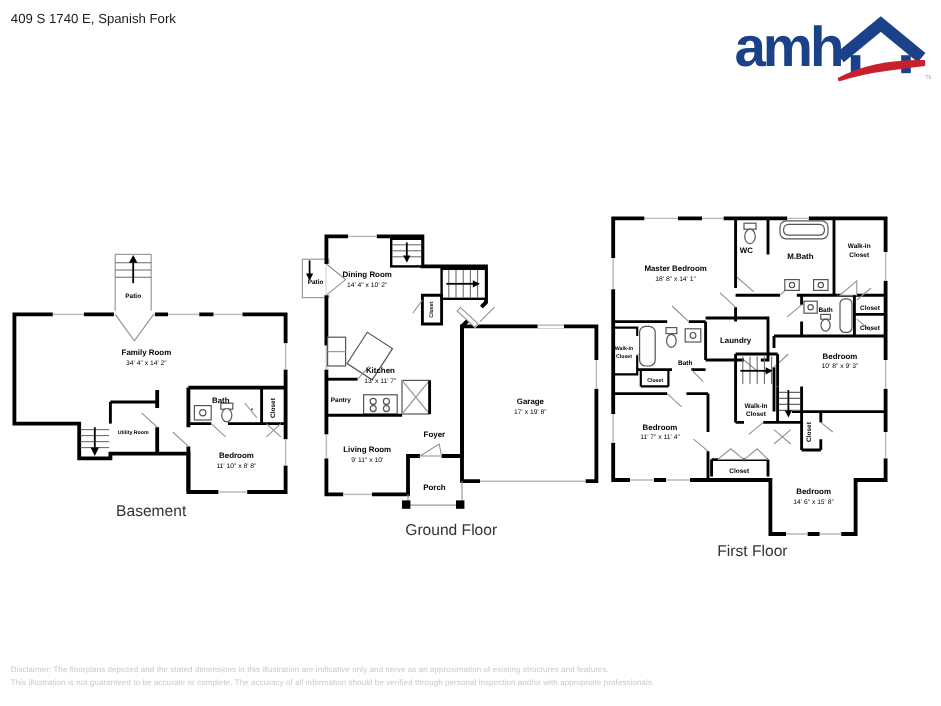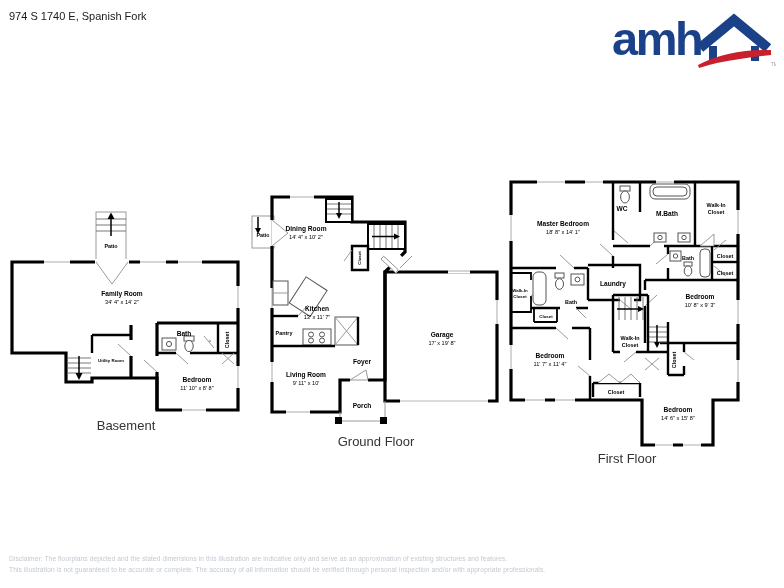--- a/index.html
+++ b/index.html
@@ -25,21 +25,21 @@
   .rmxs{font-weight:bold;font-size:4.4px;fill:#000;text-anchor:middle;}
   .dim{font-size:5.6px;fill:#000;text-anchor:middle;}
   .flr{font-size:13px;fill:#333;text-anchor:middle;}
   .post{fill:#000;}
 </style>
 </head>
 <body>
 
 <div id="stage">
 
-  <div class="address">974 S 1740 E, Spanish Fork</div>
+  <div class="address">409 S 1740 E, Spanish Fork</div>
 
   <svg class="logo" viewBox="0 0 172 62">
     <text x="8" y="49" font-size="47" font-weight="bold" fill="#1b4289" letter-spacing="-2.5">amh</text>
     <g>
       <path d="M96,42 L130,14 L164,42" stroke="#1b4289" stroke-width="10" fill="none"></path>
       <rect x="105" y="40" width="8" height="15" fill="#1b4289"></rect>
       <rect x="147" y="40" width="8" height="15" fill="#1b4289"></rect>
       <path d="M94,59 Q124,43 167,44 L167,49 Q150,51 136,53 Q113,56 95,62 Z" fill="#c8202c"></path>
     </g>
     <text x="167" y="60" font-size="4.6" fill="#9aa0a8">TM</text>

